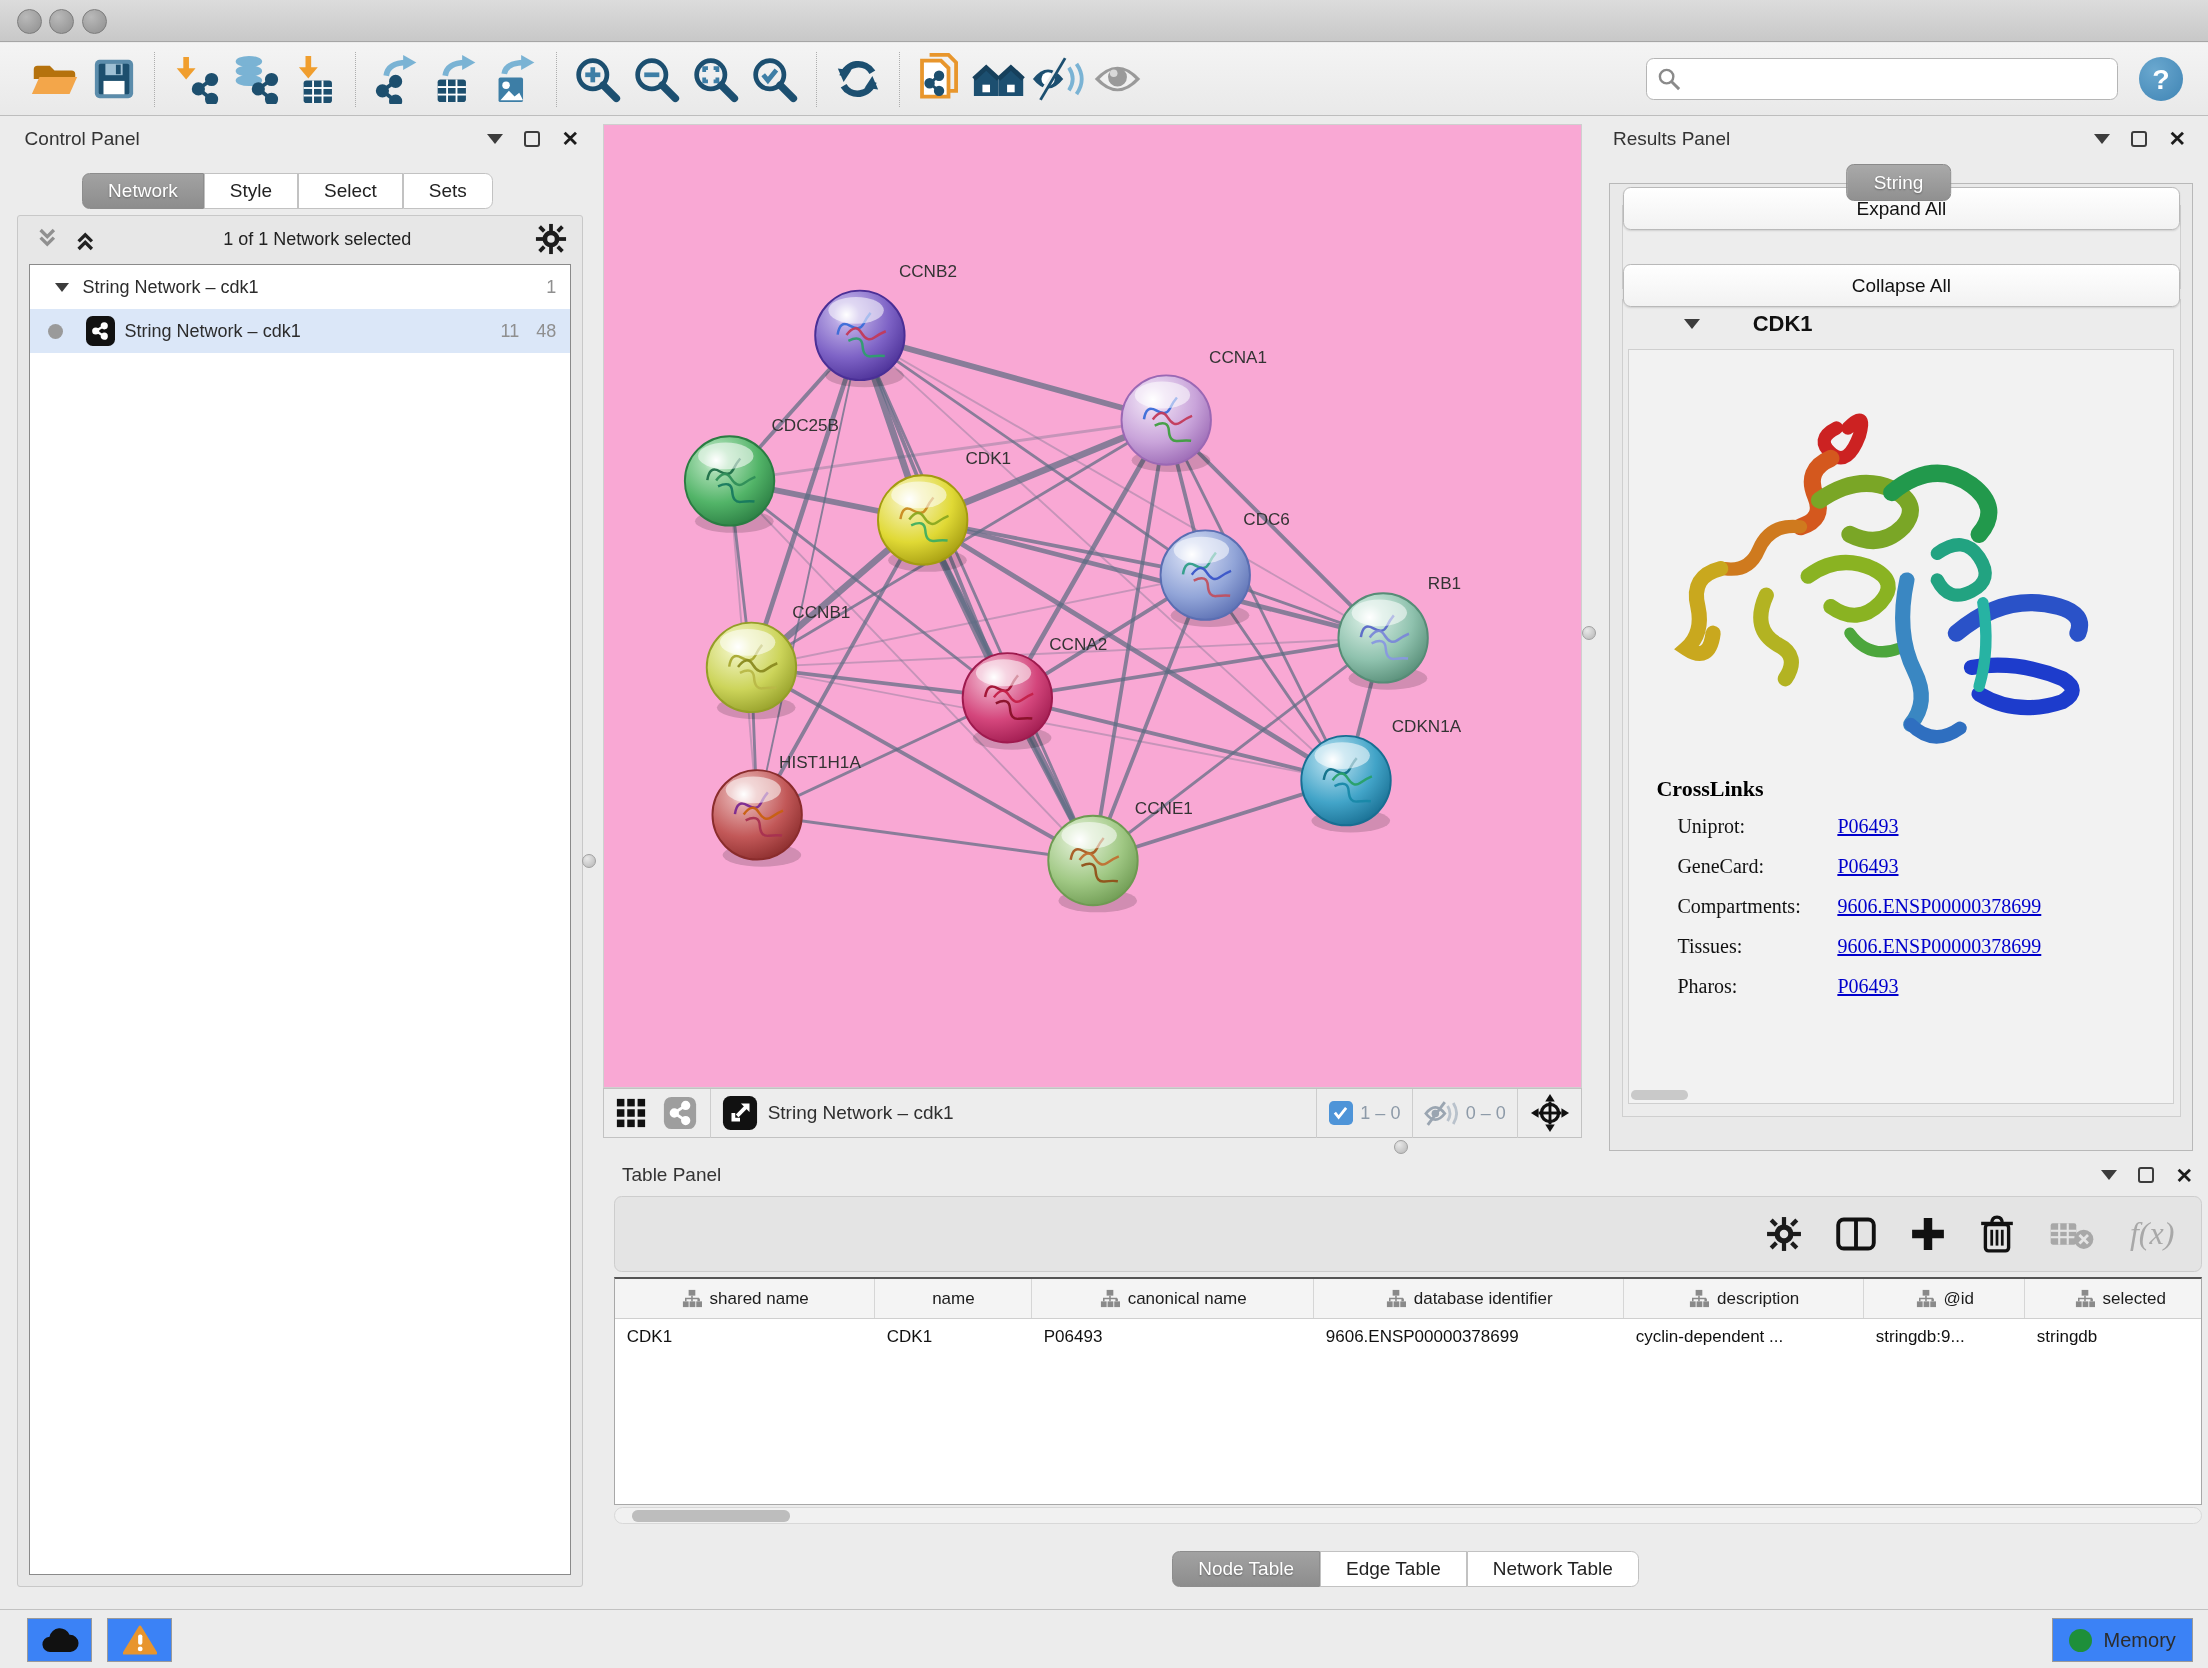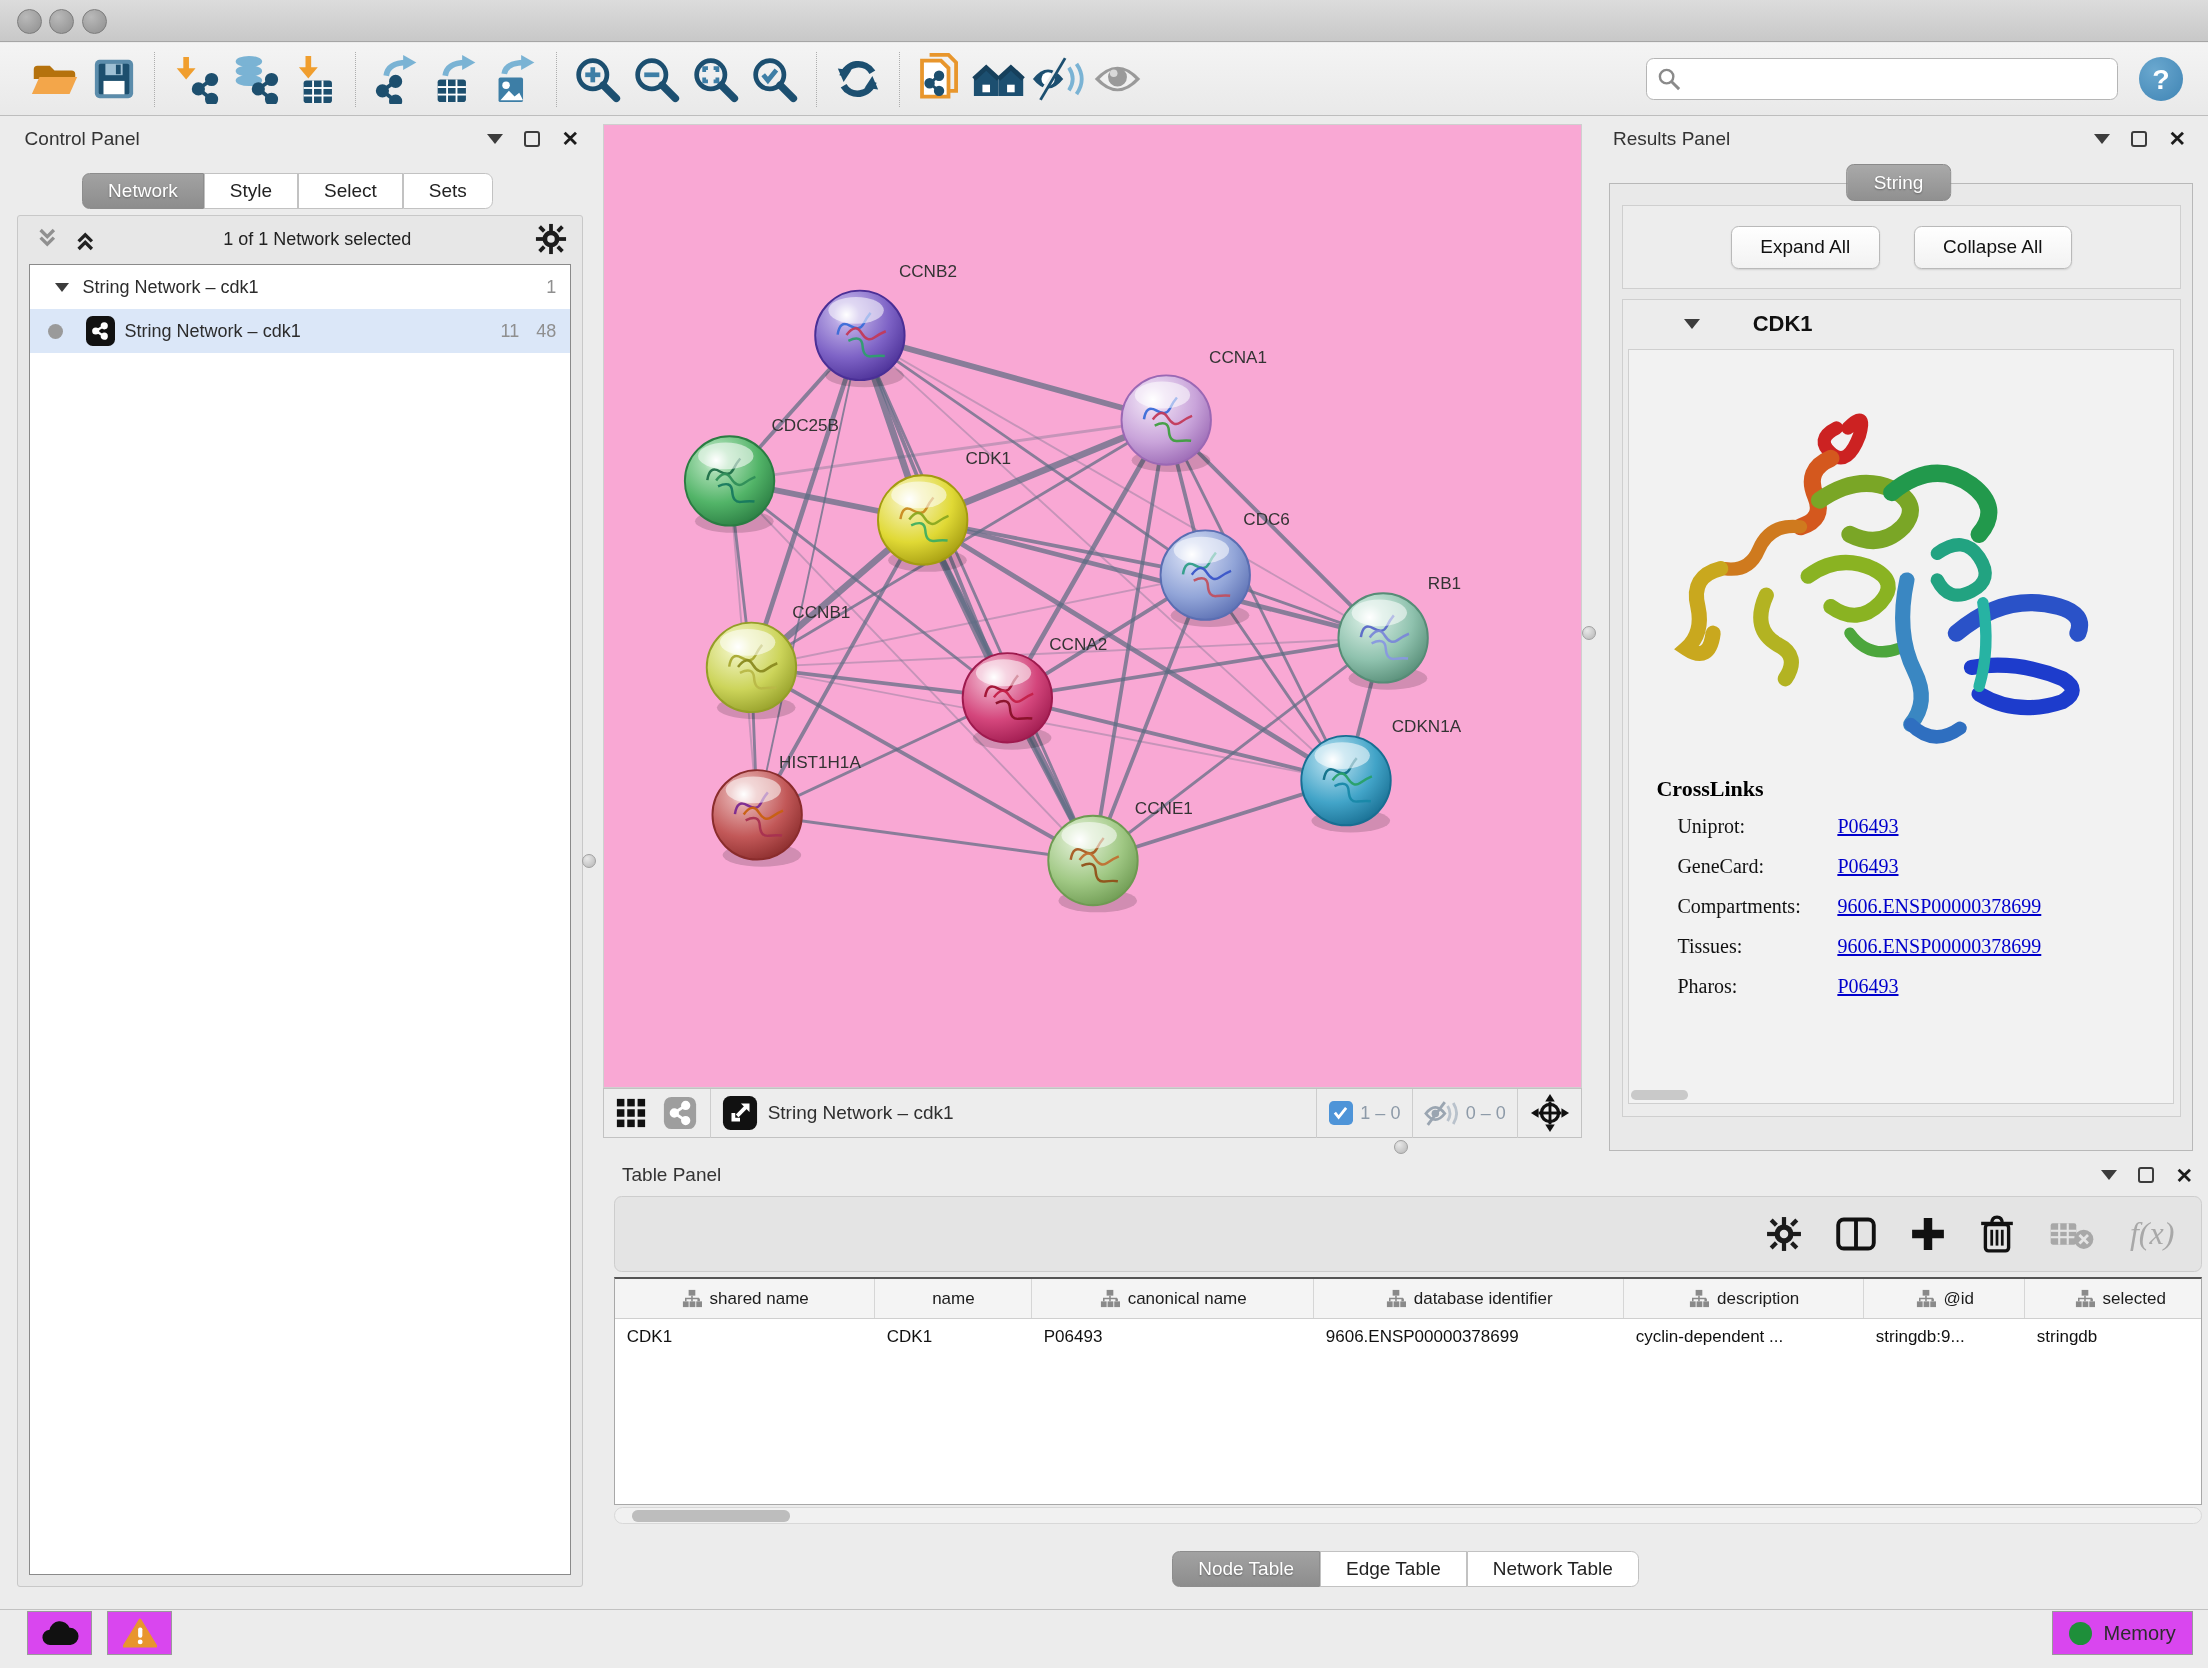--- a/index.html
+++ b/index.html
@@ -69,21 +69,21 @@
 
   
   #results-panel { position:absolute; left:1596px; top:124px; width:605px; height:1027px; }
   #rp-header { display:flex; justify-content:space-between; align-items:center; padding:3.8px 15px 1.9px 17px; }
   #rp-tab { position:absolute; left:50%; transform:translateX(-50%); top:40px; z-index:3;
     background:linear-gradient(#a9a9a9,#909090); color:#fff; font-size:19px; border-radius:7.6px;
     padding:6.7px 27px; text-shadow:0 1px 1.9px rgba(0,0,0,.35); border:1px solid #8a8a8a;}
   #rp-box { position:absolute; left:13.3px; right:7.6px; top:59px; bottom:0;
     background:#e9e9e9; border:1px solid #b8b8b8; }
   #rp-btnrow { margin:21px 11.4px 0 11.4px; border:1px solid #cfcfcf; background:#ededed;
-    height:84px; display:flex; align-items:center; justify-content:center; gap:34px; }
+    height:84px; display:flex; justify-content:center; gap:34px;flex-direction:column; }
   .rp-btn { background:linear-gradient(#ffffff,#f2f2f2); border:1px solid #b9b9b9; border-radius:7.6px;
     font-size:19px; padding:9.5px 28.5px; color:#111; box-shadow:0 1px 1.9px rgba(0,0,0,.12); }
   #rp-tree { margin:9.5px 11.4px 0 11.4px; border:1px solid #cfcfcf; background:#ececec; height:818px; }
   #rp-generow { height:49px; display:flex; align-items:center; padding-left:61px; gap:53px; }
   #rp-genename { font-size:22px; font-weight:bold; color:#111; }
   #rp-content { margin:0 5.7px; background:#f2f2f2; border:1px solid #cfcfcf; height:755px; position:relative;}
   #rp-desc { font-size:20px; color:#222; padding:13.3px 0 0 15px; }
   #crosslinks { position:absolute; left:27px; top:426px; font-family:"Liberation Serif", serif; }
   #cl-head { font-size:22px; font-weight:bold; color:#000; margin-bottom:13.3px; }
   .cl-row { display:flex; margin-bottom:17px; font-size:20px; }
@@ -105,21 +105,21 @@
   .td { font-size:17px; color:#111; padding:7.6px 1.9px 0 11.4px; overflow:hidden; white-space:nowrap; flex:none; }
   #tp-hscroll { margin:1.9px 5.7px 0 11.4px; height:17px; background:#f1f1f1; border:1px solid #d8d8d8; border-radius:8.6px; position:relative; }
   #tp-thumb { position:absolute; left:17px; top:1.9px; width:158px; height:11.4px; background:#bdbdbd; border-radius:5.7px; }
   #tp-tabs { display:flex; justify-content:center; margin-top:27px; }
   #tp-tabs .tab:first-child { border-radius:7.6px 0 0 7.6px; }
   #tp-tabs .tab:last-child { border-radius:0 7.6px 7.6px 0; }
 
   
   #statusbar { position:absolute; left:0; top:1609px; width:2208px; height:59px;
     background:#ececec; border-top:1px solid #c2c2c2; }
-  .sb-btn { position:absolute; top:1px; height:44px; background:#d946ef; border:1px solid #9a9a9a;
+  .sb-btn { position:absolute; top:8px; height:44px; background:#3b82f6; border:1px solid #9a9a9a;
     display:flex; align-items:center; justify-content:center; }
   #memory-btn { right:15px; width:141px; font-size:20px; gap:11.4px; }
   #memory-dot { width:23px; height:23px; border-radius:50%; background:#1e8f3a; }
 
   .split-dot { position:absolute; width:14.3px; height:14.3px; border-radius:50%;
     background:radial-gradient(circle at 35% 30%, #e8e8e8, #b5b5b5); border:1px solid #a0a0a0; }
 </style>
 </head>
 <body>
 

